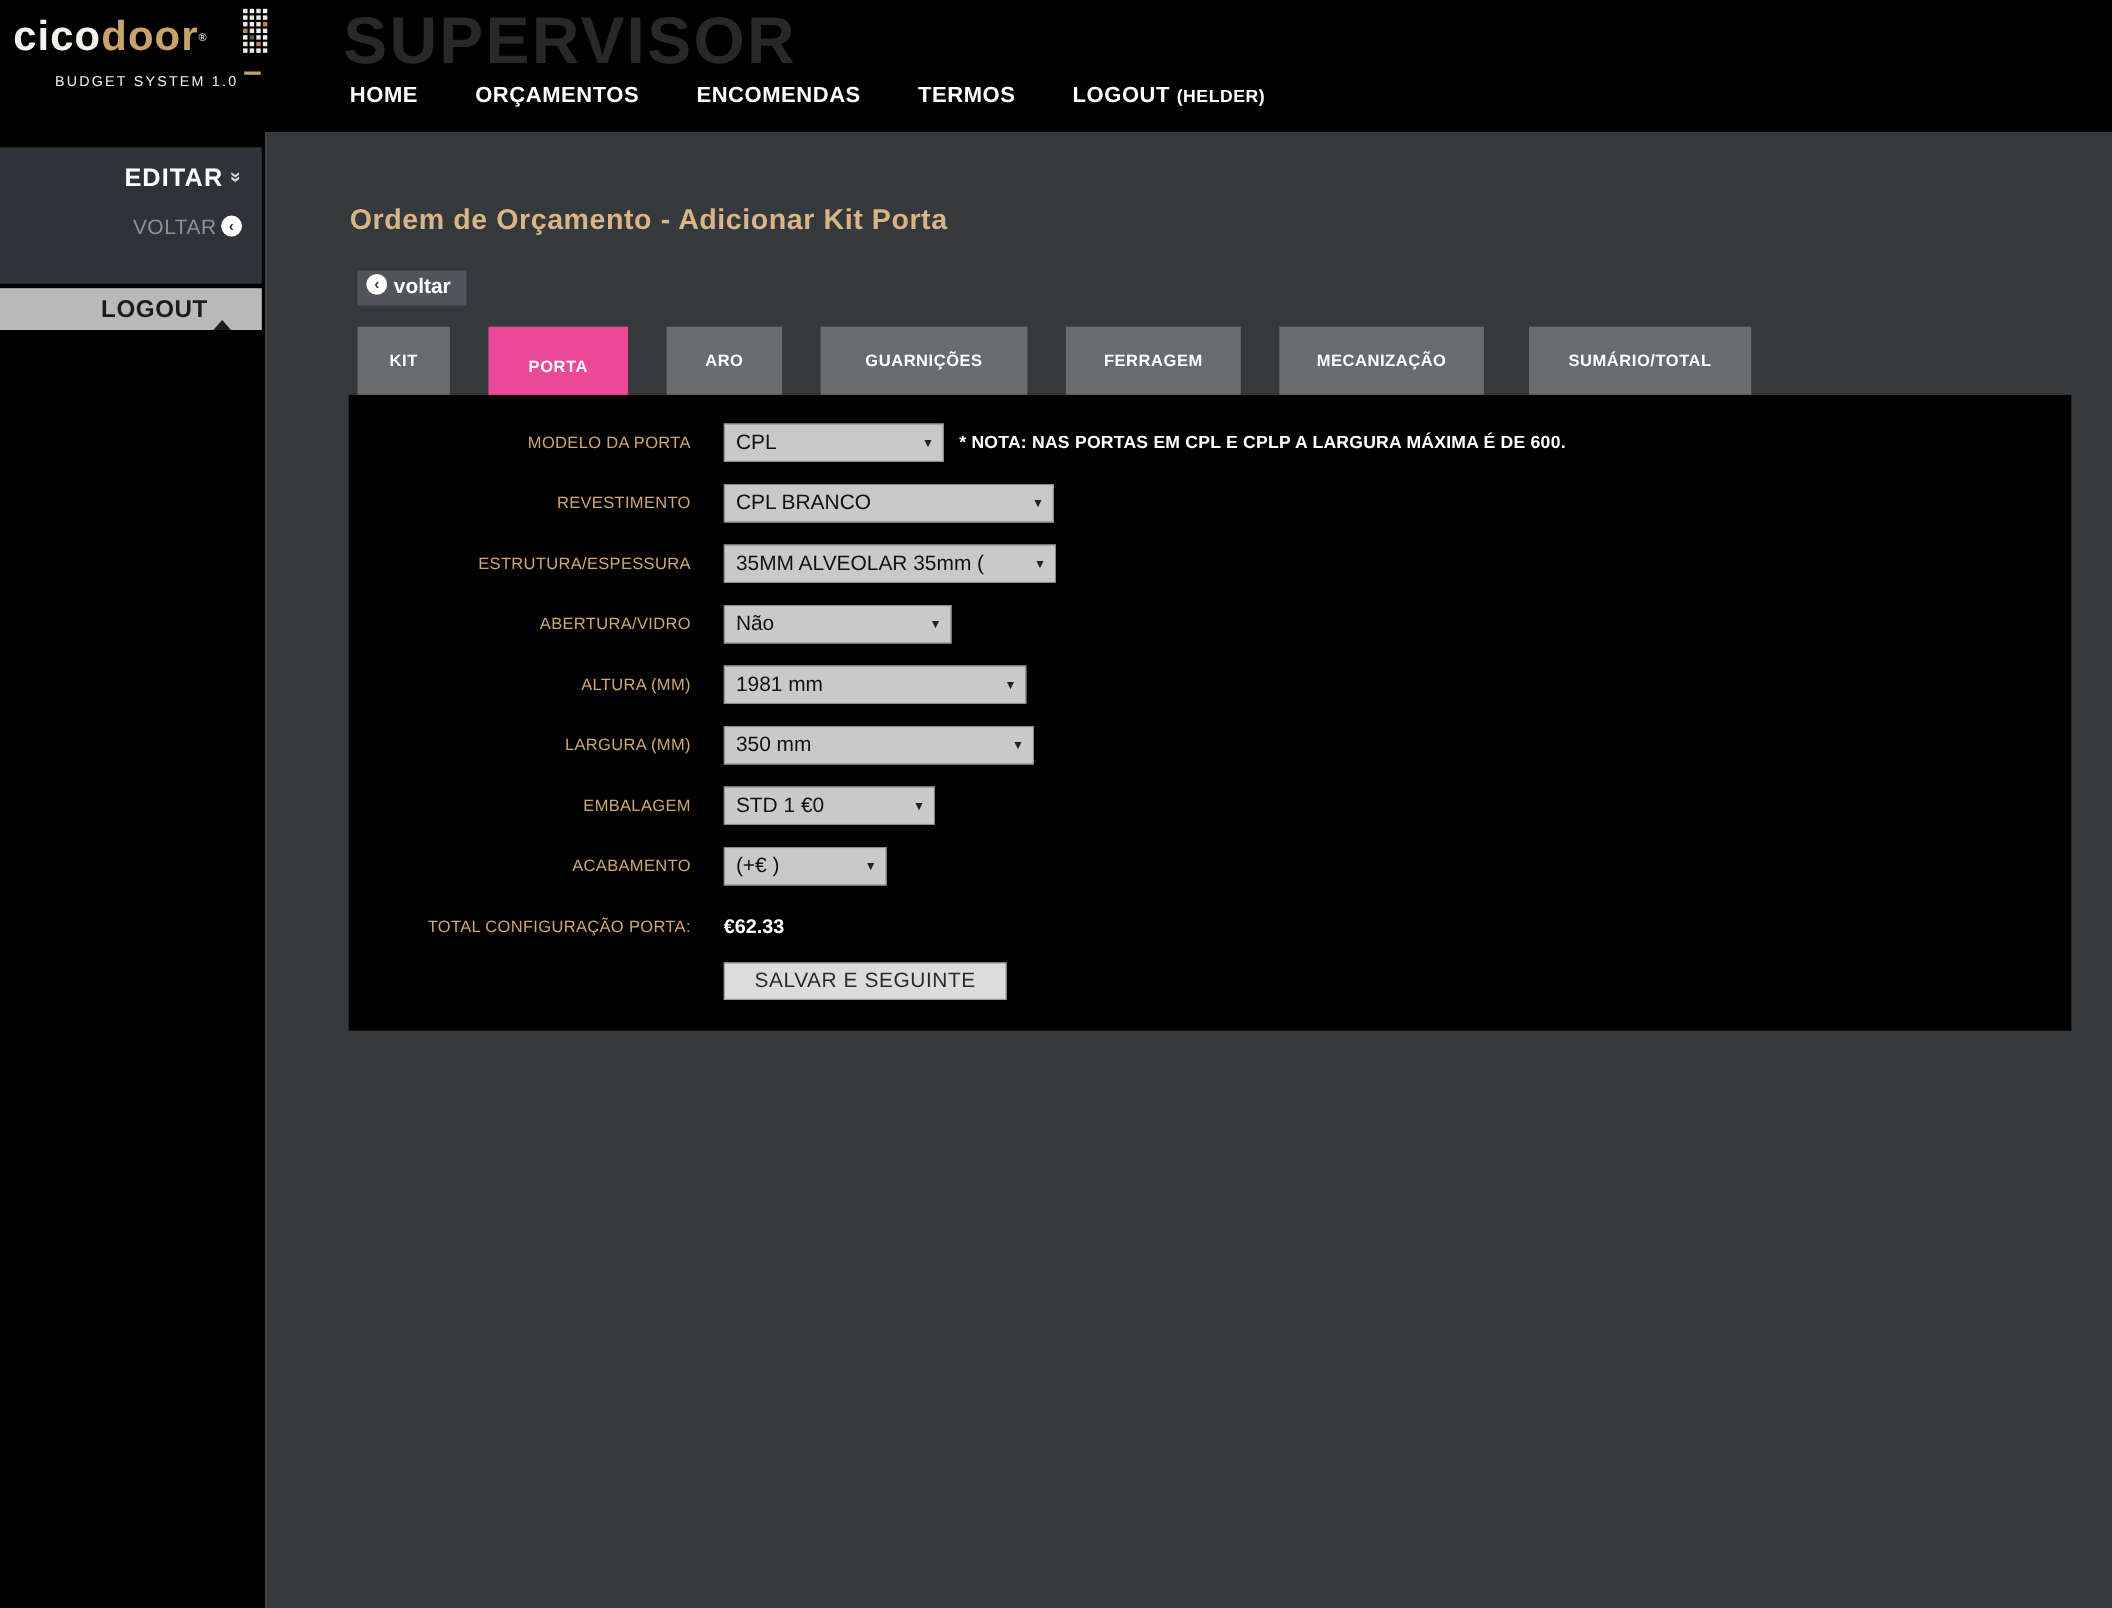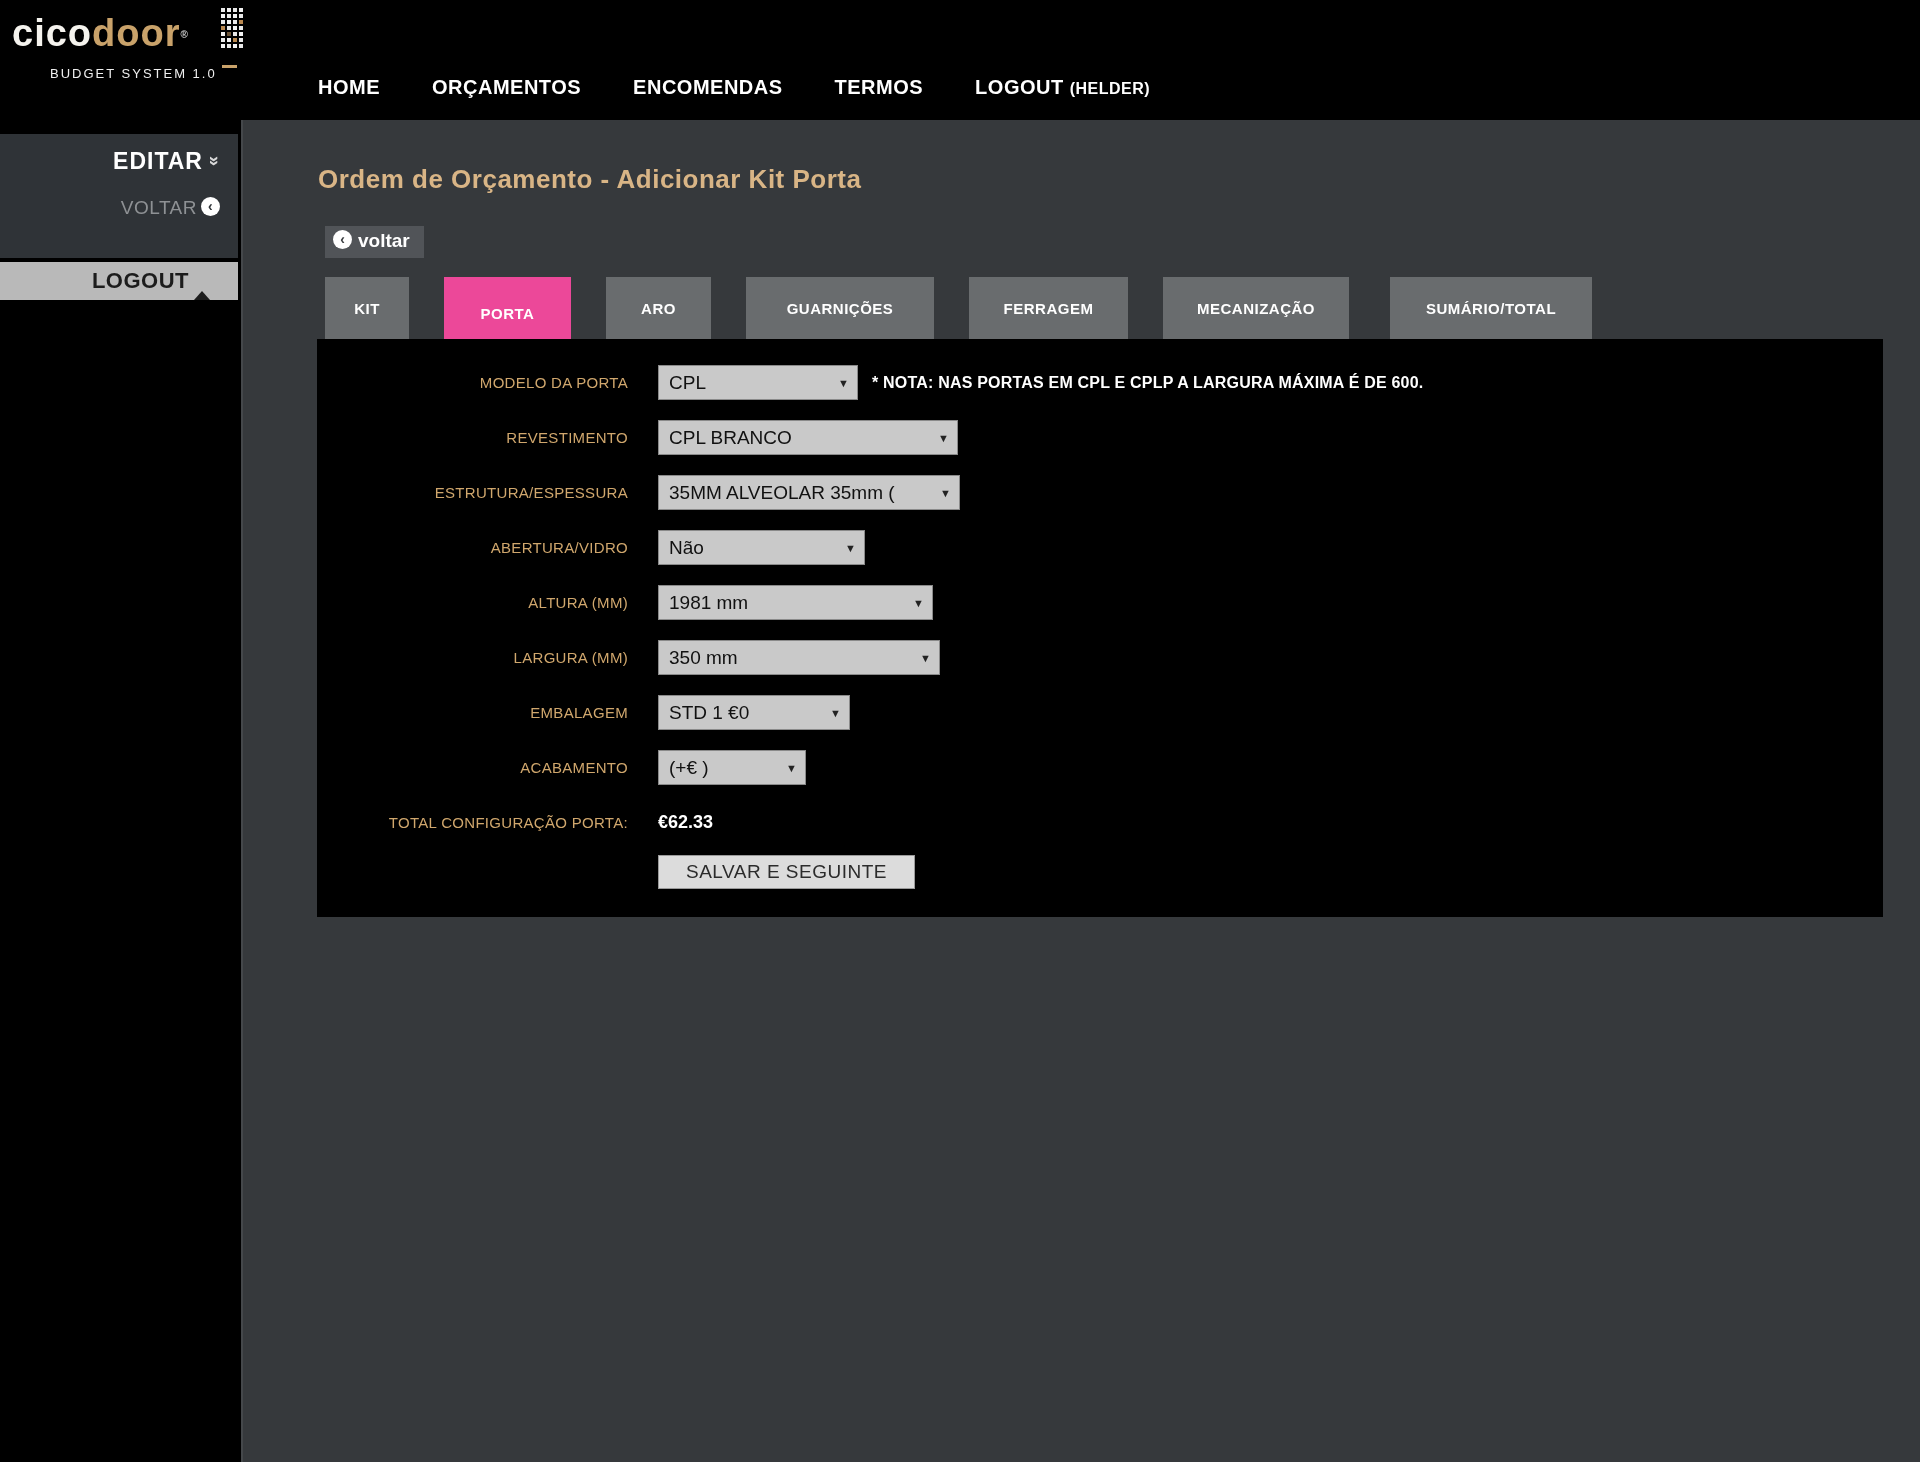--- a/index.html
+++ b/index.html
@@ -27,21 +27,21 @@
   .side-editar { color:#fff; font-size:23px; font-weight:700; letter-spacing:1px; cursor:pointer; }
   .chev-down { display:inline-block; transform:rotate(90deg); color:#d8d8d8; font-size:18px; font-weight:700; position:relative; top:-2px; margin-left:6px; }
   .side-voltar { margin-top:22px; color:#8e9194; font-size:19px; letter-spacing:0.5px; cursor:pointer; }
   .circle-arrow { display:inline-block; width:19px; height:19px; background:#fff; color:#2f3337; border-radius:50%; font-size:14px; font-weight:700; line-height:18px; text-align:center; vertical-align:middle; margin-left:4px; position:relative; top:-2px; }
   .side-logout { margin-top:4px; width:238px; height:38px; background:#b9b9b9; color:#1c1c1c; font-size:22px; font-weight:700; text-align:right; padding:6px 28px 0 0; cursor:pointer; letter-spacing:0.5px; }
   .eject { display:inline-block; vertical-align:middle; margin-left:5px; position:relative; top:-3px; }
   .eject-tri { width:0; height:0; border-left:8px solid transparent; border-right:8px solid transparent; border-bottom:9px solid #1c1c1c; }
   .eject-bar { width:16px; height:3px; background:#1c1c1c; margin-top:2px; }
 
   
-  .main { position:absolute; left:245px; top:112px; width:1675px; height:1256px; }
+  .main { position:absolute; left:245px; top:132px; width:1675px; height:1256px; }
   .page-title { position:absolute; left:73px; top:52px; color:#d9b586; font-size:26px; font-weight:700; letter-spacing:0.5px; }
   .back-btn { position:absolute; left:80px; top:114px; background:#515458; color:#fff; font-size:19px; font-weight:700; padding:4px 14px 6px 8px; cursor:pointer; }
   .back-btn .circle-arrow { background:#fff; color:#3a3d40; margin-right:6px; margin-left:0; }
 
   .tabs { position:absolute; left:80px; top:165px; display:flex; align-items:flex-start;gap:31px; }
   .tab { height:62px; background:#696c6e; color:#fff; font-size:15px; font-weight:700; letter-spacing:0.5px; display:flex; align-items:center; justify-content:center; margin-right:4px; cursor:pointer; }
   .tab.active { background:#ec4899; height:72px; }
   .tab.gap-before { margin-left:6px; }
 
   .panel { position:absolute; left:72px; top:227px; width:1566px; height:578px; background:#000; padding-top:26px; }
@@ -53,20 +53,21 @@
   .note { color:#fff; font-size:16px; font-weight:700; margin-left:14px; letter-spacing:0.2px; white-space:nowrap; }
   .total-value { color:#fff; font-size:18px; font-weight:700; }
   .submit-btn { width:257px; height:34px; background:#dcdcdc; border:1px solid #9a9a9a; color:#2b2b2b; font-size:19px; font-weight:400; letter-spacing:0.5px; display:flex; align-items:center; justify-content:center; cursor:pointer; }
 </style>
 </head>
 <body>
 
 <div id="stage">
 
   <div class="header">
+    <div class="watermark">SUPERVISOR</div>
 
     <div class="logo-wrap">
       <div class="logo-text">
         <span class="logo-cico">cico</span><span class="logo-door">door</span><span class="logo-reg">®</span>
       </div>
       <span class="logo-grid">
         <svg width="26" height="44" viewBox="0 0 26 44">
           <g>
             <rect x="1" y="1" width="4" height="4" fill="#e8e8e8"></rect>
               <rect x="7" y="1" width="4" height="4" fill="#f2f2f2"></rect>

